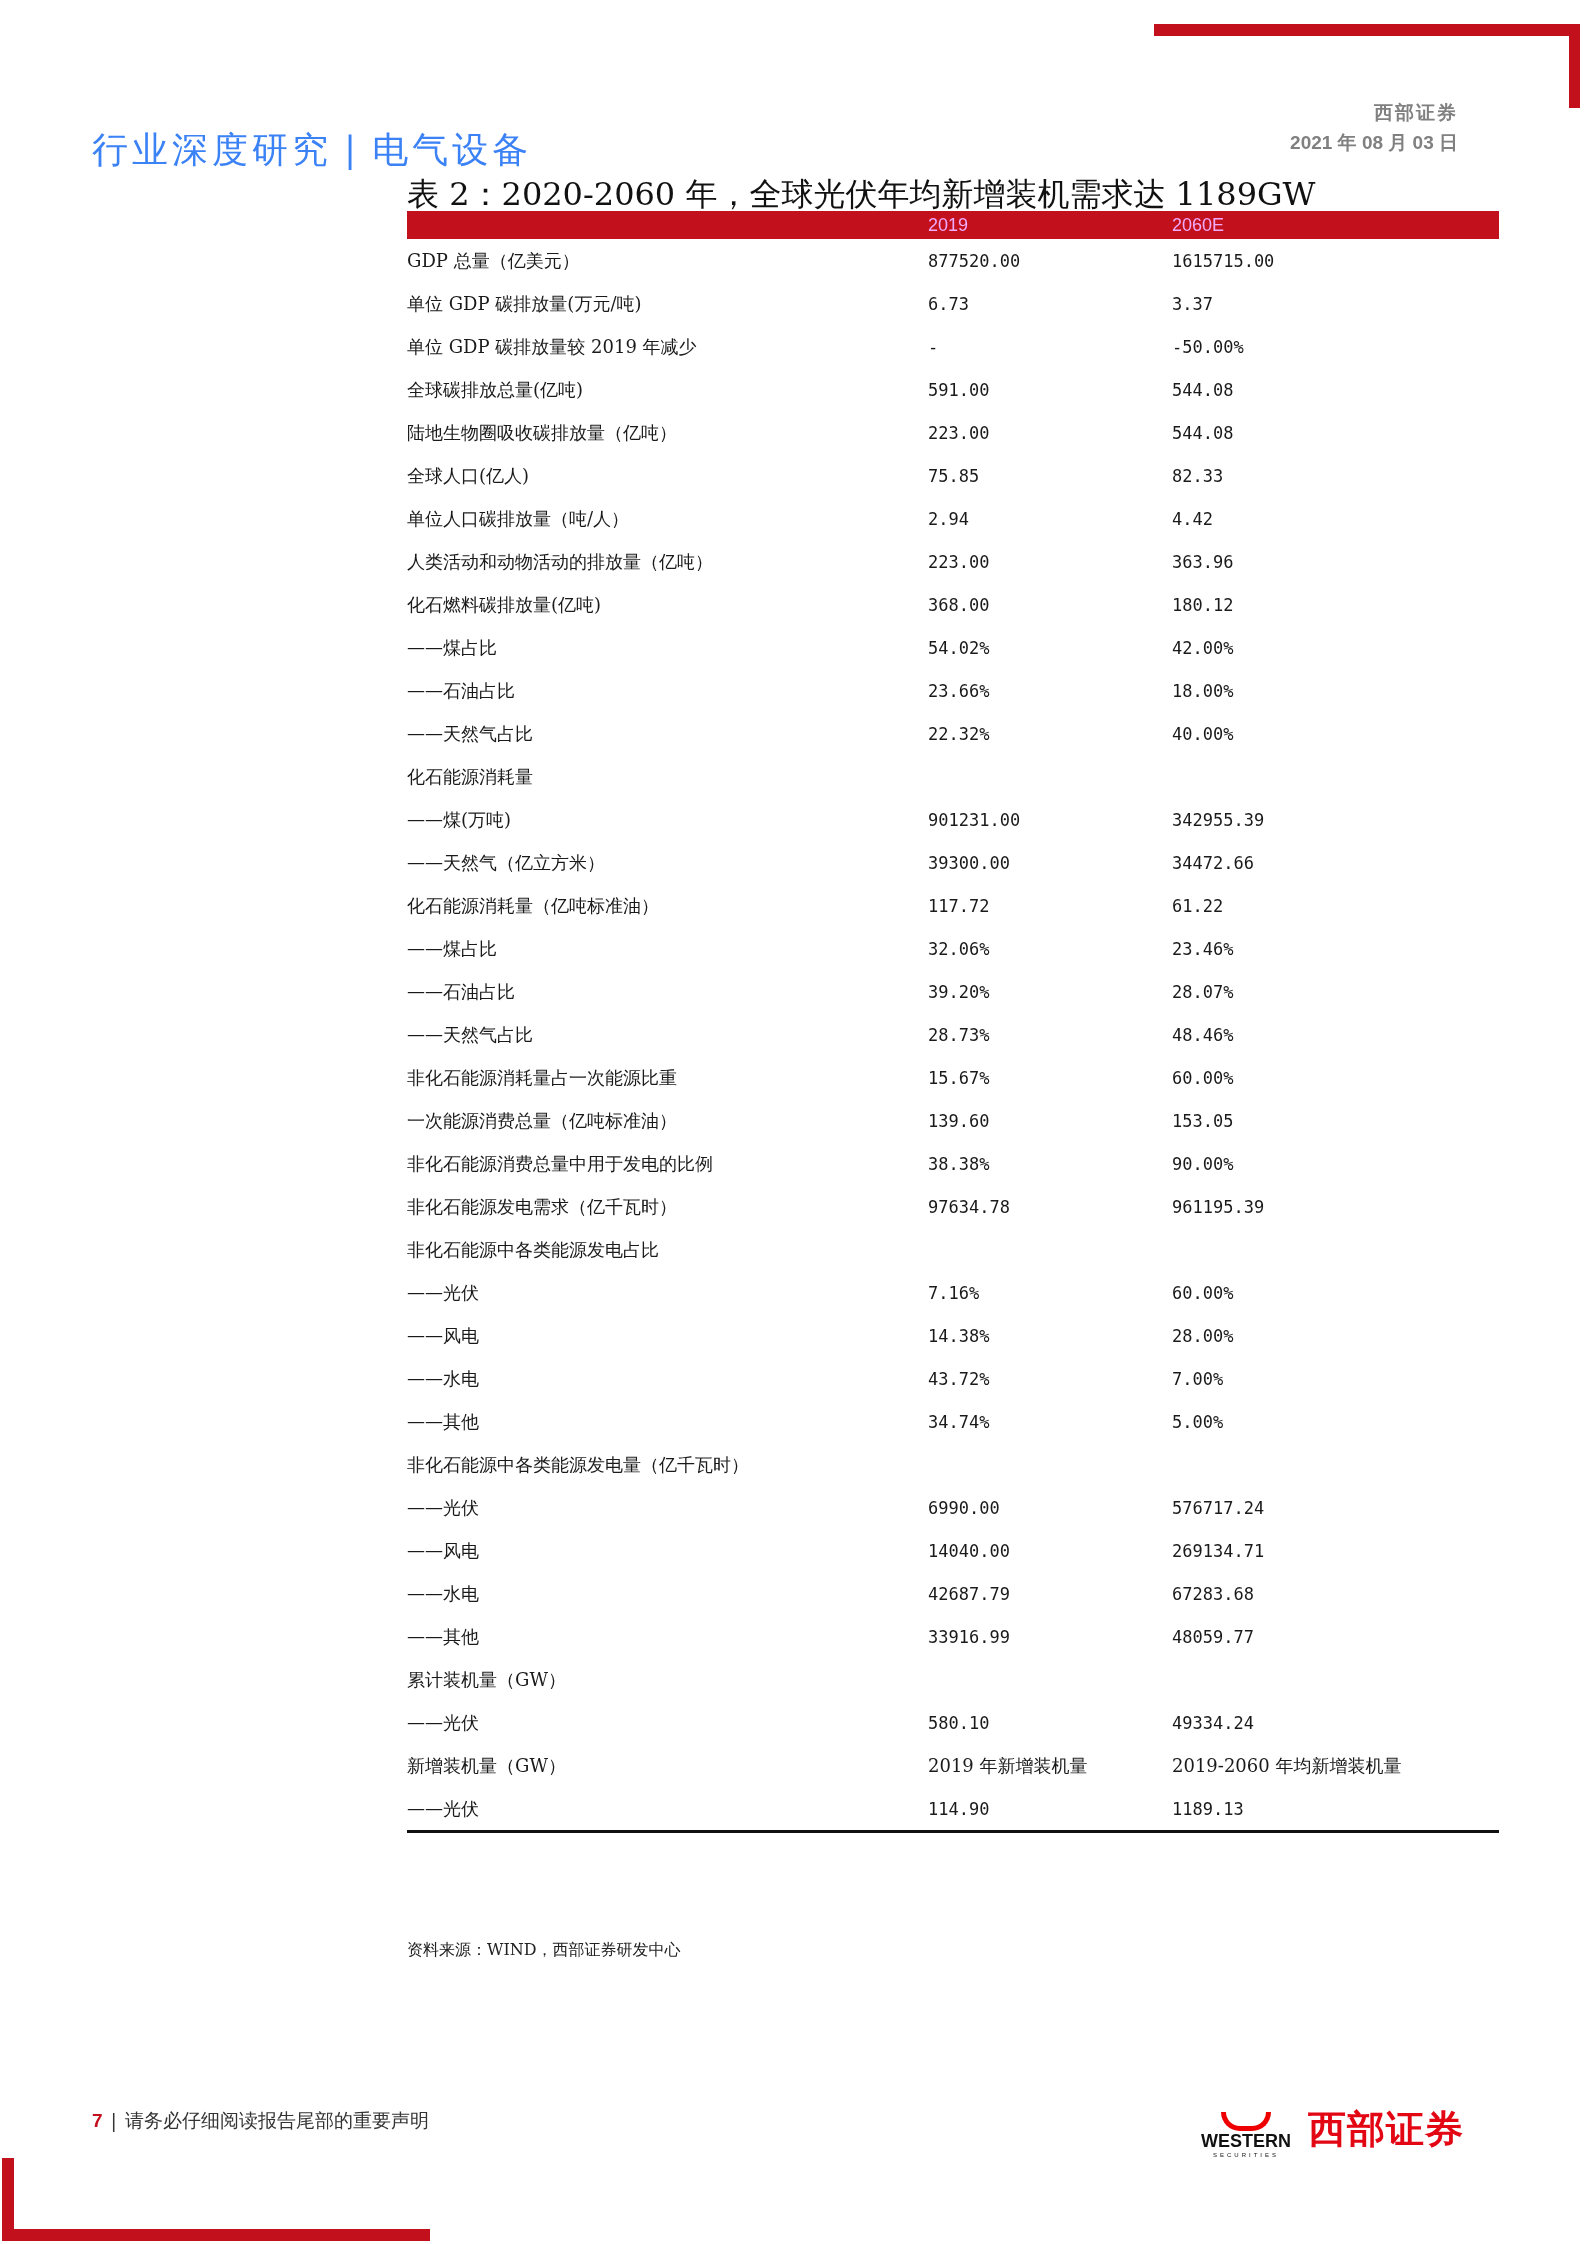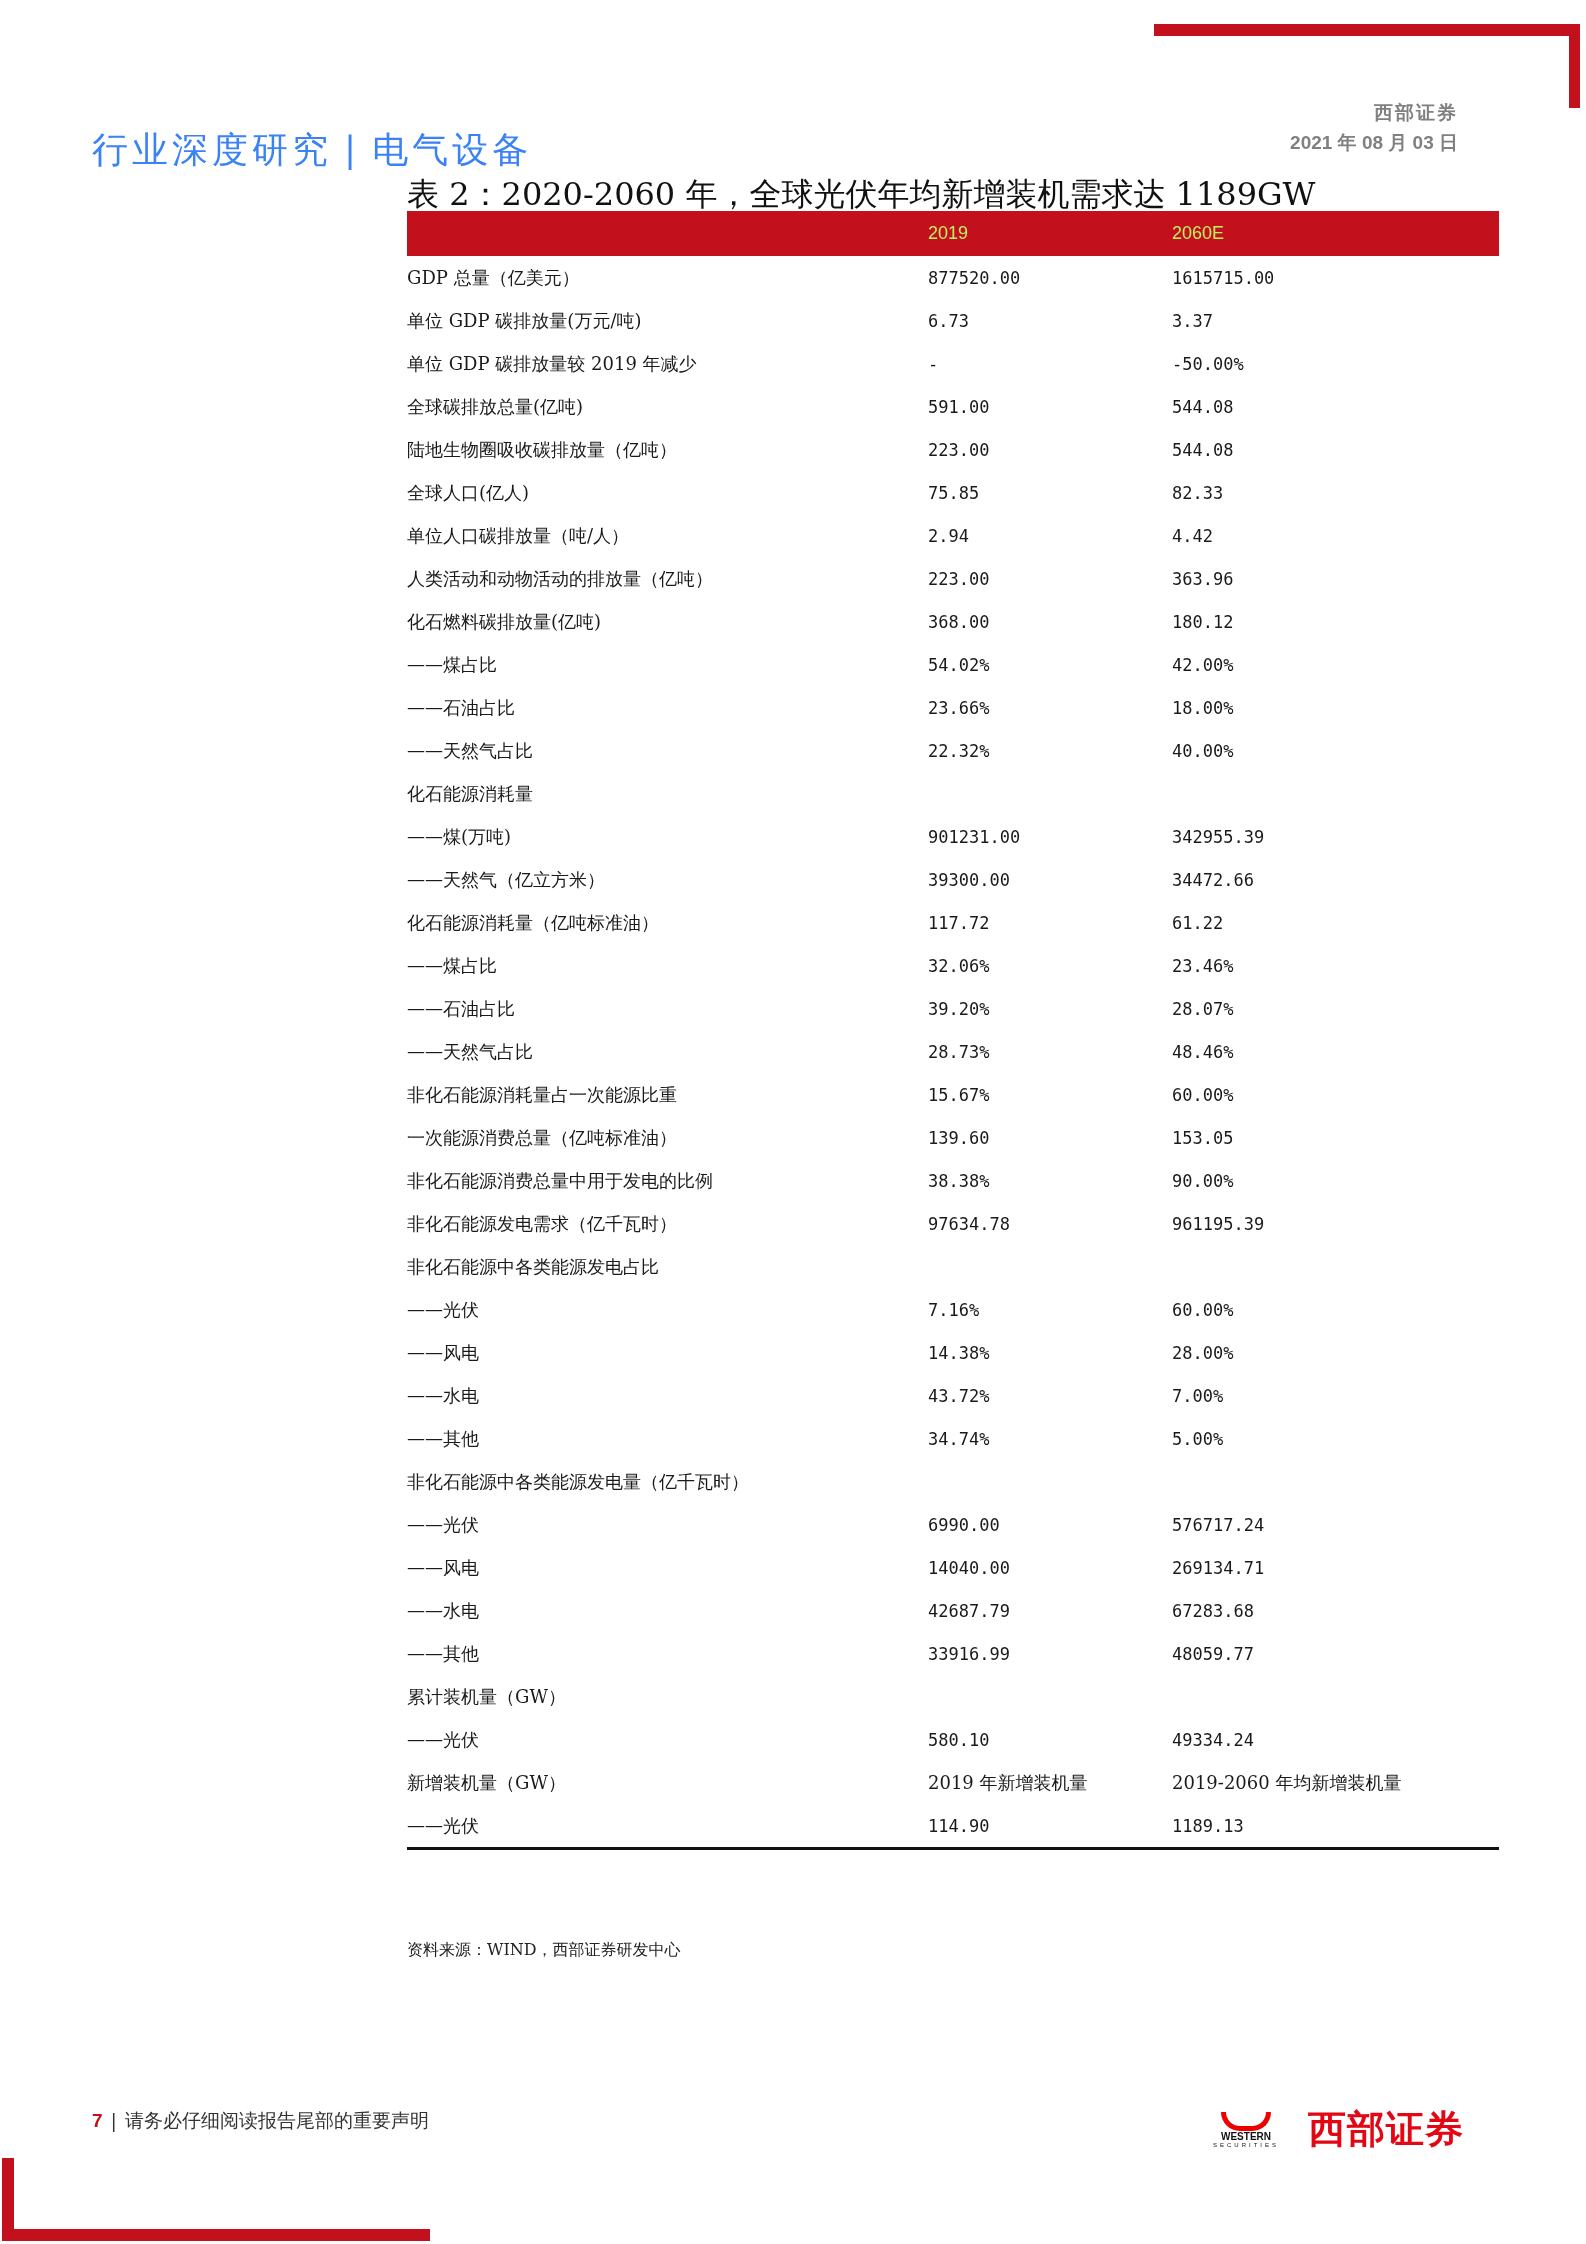--- a/index.html
+++ b/index.html
@@ -6,34 +6,34 @@
   body { width:1586px; height:2244px; position:relative; background:#ffffff; overflow:hidden;
          font-family:"DejaVu Serif","Liberation Serif",serif; color:#1a1a1a; }
   .frame { position:absolute; background:#c2101c; }
   .hdr-left { position:absolute; left:92px; top:126px; font-size:36px; color:#3b82f6; letter-spacing:4px; white-space:nowrap; }
   .hdr-left .sep { margin:0 12px; }
   .hdr-right { position:absolute; right:128px; top:100px; text-align:right; color:#808080; font-weight:bold; }
   .hdr-right .co { font-size:19px; letter-spacing:2px; }
   .hdr-right .date { font-size:19px; margin-top:4px; font-family:"Liberation Sans","DejaVu Sans",sans-serif; }
   .title { position:absolute; left:407px; top:173px; font-size:32px; color:#111; white-space:nowrap; }
   table.data { position:absolute; left:407px; top:211px; width:1092px; border-collapse:collapse; table-layout:fixed; }
-  table.data th { background:#c2101c; color:#bef264; font-weight:normal; height:45px; text-align:left; font-size:18px;
+  table.data th { background:#c2101c; color:#f0abfc; font-weight:normal; height:28px; text-align:left; font-size:18px;
                   font-family:"Liberation Sans","DejaVu Sans",sans-serif; padding:0; }
   table.data td { height:43px; font-size:18px; padding:0; vertical-align:middle; white-space:nowrap; }
   table.data td.num { font-family:"DejaVu Sans Mono","Liberation Mono",monospace; font-size:17px; }
   col.c1 { width:521px; } col.c2 { width:244px; } col.c3 { width:327px; }
   table.data tr.last td { border-bottom:3px solid #111; }
   .source { position:absolute; left:407px; top:1940px; font-size:16px; color:#222; white-space:nowrap; }
   .footer { position:absolute; left:92px; top:2108px; font-size:19px; color:#333; white-space:nowrap; }
   .footer .pg { color:#c2101c; font-weight:bold; font-family:"Liberation Sans",sans-serif; }
   .footer .sep { margin:0 8px; }
   .logo { position:absolute; left:1200px; top:2104px; width:300px; height:50px; }
   .logo .en { position:absolute; left:0; top:8px; width:92px; text-align:center; }
   .logo .en .bull { display:block; margin:0 auto; width:40px; height:14px; border:5px solid #e00; border-top:none; border-radius:0 0 20px 20px; }
-  .logo .en .w { font-family:"Liberation Sans",sans-serif; font-weight:bold; font-size:10px; color:#111; letter-spacing:0; }
+  .logo .en .w { font-family:"Liberation Sans",sans-serif; font-weight:bold; font-size:18px; color:#111; letter-spacing:0; }
   .logo .en .s { font-family:"Liberation Sans",sans-serif; font-size:6px; color:#111; letter-spacing:3px; }
   .logo .cn { position:absolute; left:108px; top:0; font-family:"DejaVu Sans",sans-serif; font-weight:bold; font-size:38px; color:#e30613; letter-spacing:1px; white-space:nowrap; }
 </style>
 </head>
 <body>
 
 <div class="frame" style="left:1154px;top:24px;width:426px;height:12px;"></div>
 <div class="frame" style="left:1569px;top:24px;width:11px;height:84px;"></div>
 <div class="frame" style="left:2px;top:2158px;width:12px;height:82px;"></div>
 <div class="frame" style="left:2px;top:2229px;width:428px;height:12px;"></div>

